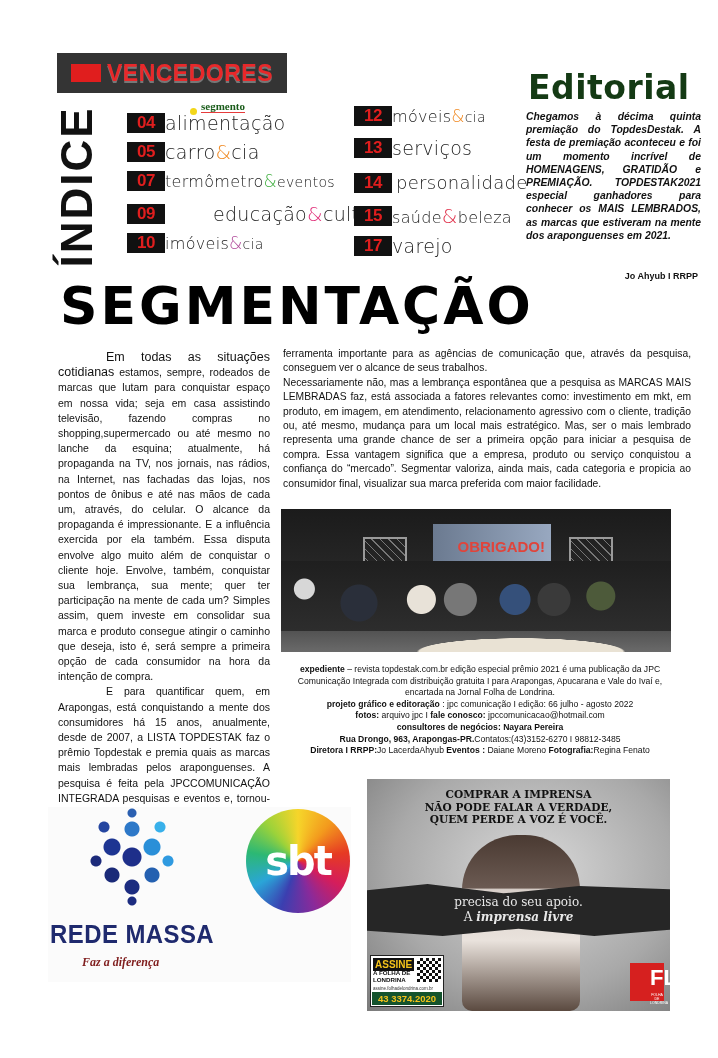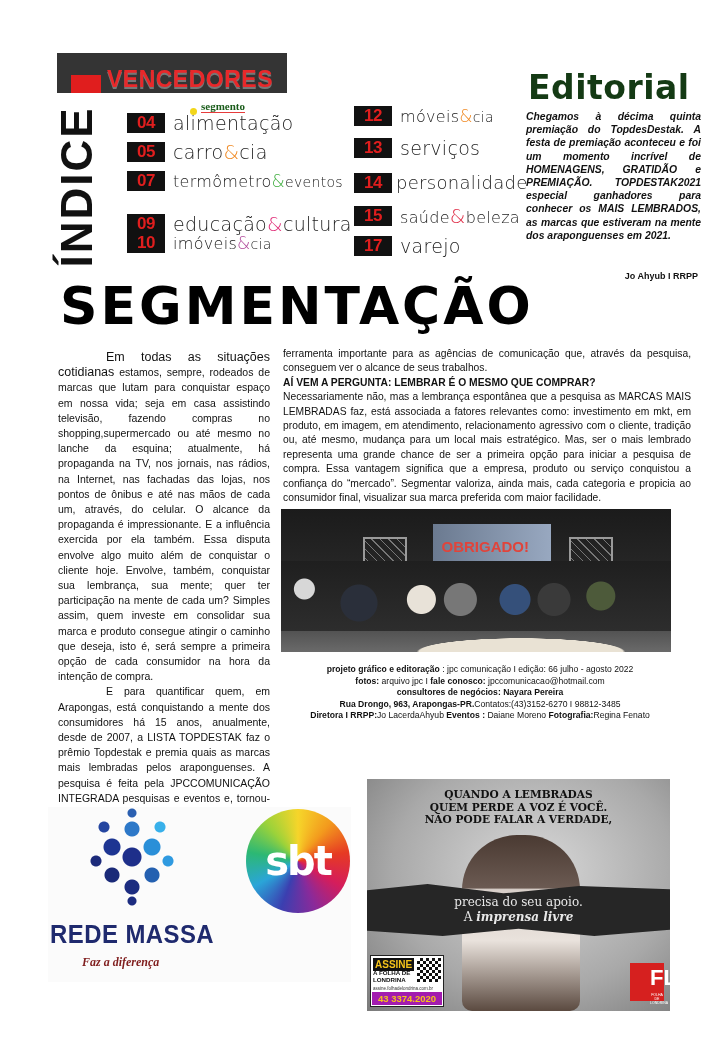--- a/index.html
+++ b/index.html
@@ -1,31 +1,31 @@
 <!DOCTYPE html>
 <html><head>
   <meta charset="utf-8">
   <style>
     * { box-sizing: border-box; margin: 0; padding: 0; }
     html, body { width: 718px; height: 1058px; background: #ffffff; overflow: hidden; }
     body { position: relative; font-family: "Liberation Sans", sans-serif; color: #111; }
 
     
-    .banner { position: absolute; left: 57px; top: 53px; width: 230px; height: 40px; background: #343434; display: flex; align-items: flex-end; justify-content: center; gap: 6px; }
+    .banner { position: absolute; left: 57px; top: 53px; width: 230px; height: 40px; background: #343434; display: flex; align-items: center; justify-content: center; gap: 6px; }
     .banner .redbox { width: 30px; height: 18px; background: #e01e1e; }
     .banner .btxt { font-family: "Liberation Sans", sans-serif; font-weight: 900; font-size: 23px; color: #e8282a; letter-spacing: 0.5px; text-shadow: 0 2px 0 #ffffff55; transform: scaleY(1.05); }
 
     
     .indice { position: absolute; left: 52px; top: 107px; width: 50px; height: 160px; }
     .indice span { position: absolute; left: 50%; top: 50%; transform: translate(-50%,-50%) rotate(-90deg); font-family: "Liberation Sans", sans-serif; font-weight: 700; font-size: 44px; letter-spacing: 2px; color: #111; white-space: nowrap; }
 
     
     .idx-item { position: absolute; display: flex; align-items: center; }
     .badge { width: 38px; height: 20px; background: #111; color: #e01e1e; font-weight: 900; font-size: 17px; display: flex; align-items: center; justify-content: center; font-family: "Liberation Sans", sans-serif; letter-spacing: -0.5px; }
-    .seg-label { margin-left: 8px; font-family: "DejaVu Sans", sans-serif; font-size: 19px; font-weight: 300; color: #222; letter-spacing: 0.3px; white-space: nowrap; position: relative; }
+    .seg-label { font-family: "DejaVu Sans", sans-serif; font-size: 19px; font-weight: 300; color: #222; letter-spacing: 0.3px; white-space: nowrap; position: relative; }
     .seg-label .amp { font-size: 20px; }
     .seg-label .small { font-size: 14px; }
     .segmento-tag { position: absolute; left: 201px; top: 101px; font-family: "Liberation Serif", serif; font-weight: 700; font-size: 11px; color: #1a5c1a; border-bottom: 1px solid #e63b3b; line-height: 11px; }
     .dot-yellow { position: absolute; left: 190px; top: 108px; width: 7px; height: 7px; border-radius: 50%; background: #f2d61a; }
 
     
     .ed-title { position: absolute; left: 528px; top: 68px; font-family: "DejaVu Sans", sans-serif; font-weight: 700; font-size: 33px; color: #143a14; letter-spacing: 0.5px; }
     .ed-body { position: absolute; left: 526px; top: 110px; width: 175px; font-family: "Liberation Sans", sans-serif; font-style: italic; font-weight: 700; font-size: 10.4px; line-height: 13.2px; text-align: justify; color: #111; }
     .ed-sign { position: absolute; right: 20px; top: 271px; font-size: 9px; font-weight: 700; color: #111; }
 
@@ -37,21 +37,21 @@
     .col-left p { text-indent: 48px; }
     .col-left .lead-big { font-size: 12.5px; }
 
     
     .col-right { position: absolute; left: 283px; top: 347px; width: 408px; font-size: 10.3px; line-height: 14.4px; text-align: justify; color: #111; font-family: "Liberation Sans", sans-serif; }
     .col-right .q { font-weight: 700; }
 
     
     .photo { position: absolute; left: 281px; top: 509px; width: 390px; height: 143px; overflow: hidden; background: linear-gradient(180deg, #1b1b1b 0%, #262626 40%, #3a3a3a 70%, #6a6a6a 100%); }
     .photo .screen { position: absolute; left: 152px; top: 15px; width: 118px; height: 48px; background: linear-gradient(90deg,#6b7a90,#98a8c0); }
-    .photo .screen span { position: absolute; right: 22px; top: 14px; font-weight: 900; font-size: 15px; color: #e0443b; margin-left: 48px; }
+    .photo .screen span { position: absolute; right: 6px; top: 14px; font-weight: 900; font-size: 15px; color: #e0443b; margin-left: 48px; }
     .photo .truss { position: absolute; top: 28px; width: 44px; height: 56px; border: 2px solid #9a9a9a; background: repeating-linear-gradient(45deg, transparent 0 5px, #777 5px 6px); }
     .photo .crowd { position: absolute; left: 0; top: 52px; width: 100%; height: 70px; background:
       radial-gradient(circle at 6% 40%, #d7d7d7 0 10px, transparent 11px),
       radial-gradient(circle at 20% 60%, #2a2f3a 0 18px, transparent 19px),
       radial-gradient(circle at 36% 55%, #e8e2d8 0 14px, transparent 15px),
       radial-gradient(circle at 46% 55%, #777 0 16px, transparent 17px),
       radial-gradient(circle at 60% 55%, #35507a 0 15px, transparent 16px),
       radial-gradient(circle at 70% 55%, #3a3a3a 0 16px, transparent 17px),
       radial-gradient(circle at 82% 50%, #4d5a3a 0 14px, transparent 15px),
       linear-gradient(180deg, #1f1f1f, #2d2d2d); }
@@ -91,21 +91,21 @@
     .ad .headline-ad { position: absolute; left: 0; top: 9px; width: 100%; text-align: center; font-family: "DejaVu Serif", serif; font-weight: 700; font-size: 10.6px; line-height: 12.6px; color: #111; }
     .ad .face { position: absolute; left: 95px; top: 56px; width: 118px; height: 176px; border-radius: 55px 55px 10px 10px; background: linear-gradient(180deg, #4a3a32 0%, #6b5a52 30%, #d8cfc9 31%, #e9e2dc 60%, #5b4a40 100%); }
     .ad .tear { position: absolute; left: 0; top: 105px; width: 100%; height: 52px; background: #262626; clip-path: polygon(0 12%, 20% 0, 45% 18%, 70% 4%, 100% 10%, 100% 88%, 75% 100%, 50% 86%, 25% 100%, 0 90%); }
     .ad .tear-text { position: absolute; left: 0; top: 116px; width: 100%; text-align: center; font-family: "DejaVu Serif", serif; font-size: 12px; line-height: 15px; color: #e8e8e8; }
     .ad .tear-text i { font-weight: 700; }
     .ad .assine { position: absolute; left: 3px; top: 176px; width: 74px; height: 52px; background: #fff; border: 1px solid #222; }
     .ad .assine .a1 { position: absolute; left: 2px; top: 2px; background: #111; color: #f4c21a; font-weight: 900; font-size: 10px; padding: 1px 2px; }
     .ad .assine .a2 { position: absolute; left: 2px; top: 14px; font-size: 6.2px; line-height: 6.6px; font-weight: 700; color: #111; width: 40px; }
     .ad .assine .qr { position: absolute; right: 2px; top: 2px; width: 24px; height: 24px; background: repeating-conic-gradient(#111 0 25%, #fff 0 50%) 0 0/6px 6px; }
     .ad .assine .a3 { position: absolute; left: 2px; top: 30px; font-size: 4.5px; color: #333; }
-    .ad .assine .a4 { position: absolute; left: 1px; bottom: 1px; right: 1px; background: #a21caf; color: #f4c21a; font-weight: 900; font-size: 9.5px; text-align: center; padding: 1px 0; }
+    .ad .assine .a4 { position: absolute; left: 1px; bottom: 1px; right: 1px; background: #14532d; color: #f4c21a; font-weight: 900; font-size: 9.5px; text-align: center; padding: 1px 0; }
     .ad .fl { position: absolute; right: 6px; top: 184px; width: 34px; height: 38px; background: #d6201f; color: #fff; font-weight: 900; font-size: 22px; text-align: center; line-height: 30px; padding-left: 20px; }
     .ad .fl small { display: block; font-size: 3.5px; line-height: 4px; font-weight: 400; }
   </style>
 </head>
 <body>
 
 <div class="banner">
   <div class="redbox"></div>
   <div class="btxt">VENCEDORES</div>
 </div>
@@ -122,21 +122,21 @@
   <div class="seg-label"><span>alimentação</span></div>
 </div>
 <div class="idx-item" style="left:127px; top:140px;">
   <div class="badge">05</div>
   <div class="seg-label"><span>carro</span><span class="amp" style="color:#f08a24">&amp;</span><span>cia</span></div>
 </div>
 <div class="idx-item" style="left:127px; top:171px;">
   <div class="badge">07</div>
   <div class="seg-label" style="font-size:16px"><span>termômetro</span><span class="amp" style="color:#3fae3f;font-size:17px">&amp;</span><span class="small">eventos</span></div>
 </div>
-<div class="idx-item" style="left:127px; top:212px;">
+<div class="idx-item" style="left:127px; top:202px;gap:48px;">
   <div class="badge">09</div>
   <div class="seg-label"><span>educação</span><span class="amp" style="color:#e0307a">&amp;</span><span>cultura</span></div>
 </div>
 <div class="idx-item" style="left:127px; top:233px;">
   <div class="badge">10</div>
   <div class="seg-label" style="font-size:16px"><span>imóveis</span><span class="amp" style="color:#b04a9a;font-size:17px">&amp;</span><span class="small">cia</span></div>
 </div>
 
 <div class="idx-item" style="left:354px; top:106px;">
   <div class="badge">12</div>
@@ -165,56 +165,56 @@
 
 <div class="headline">SEGMENTAÇÃO</div>
 
 <div class="col-left">
   <p><span class="lead-big">Em todas as situações cotidianas</span><span> estamos, sempre, rodeados de marcas que lutam para conquistar espaço em nossa vida; seja em casa assistindo televisão, fazendo compras no shopping,supermercado ou até mesmo no lanche da esquina; atualmente, há propaganda  na TV, nos jornais, nas rádios, na Internet, nas fachadas das lojas, nos pontos de ônibus e até nas mãos de cada um, através, do celular. O alcance da propaganda é impressionante. E a influência exercida por ela também. Essa disputa envolve algo muito além de conquistar o cliente hoje. Envolve, também, conquistar sua lembrança, sua mente; quer ter participação na mente de cada um? Simples assim, quem investe em consolidar sua marca e produto consegue atingir o caminho que deseja, isto é, será sempre a primeira opção de cada consumidor na hora da intenção de compra.</span></p>
   <p>E para quantificar quem, em Arapongas, está conquistando a mente dos consumidores há 15 anos, anualmente, desde de 2007, a LISTA TOPDESTAK faz o prêmio Topdestak e premia quais as marcas mais lembradas pelos araponguenses. A pesquisa é feita pela JPCCOMUNICAÇÃO INTEGRADA pesquisas e eventos e, tornou-se um termômetro para as empresas, os empresários, os políticos e os profissionais liberais; é também uma</p>
 </div>
 
 <div class="col-right">
   <div>ferramenta importante para as agências de comunicação que, através da pesquisa, conseguem ver o alcance de seus trabalhos.</div>
-  <div class="q">AÍ VEM A PERGUNTA: LEMBRAR É O MESMO QUE COMPRAR?</div>
   <div>Necessariamente não, mas a lembrança espontânea que a pesquisa as MARCAS MAIS LEMBRADAS faz, está associada a fatores relevantes como: investimento em mkt, em produto, em imagem, em atendimento, relacionamento agressivo com o cliente,  tradição ou, até mesmo, mudança para um local mais estratégico. Mas, ser o mais lembrado representa uma grande chance de ser a primeira opção para iniciar a pesquisa de compra. Essa vantagem significa que a empresa, produto ou serviço conquistou a confiança do “mercado”. Segmentar valoriza, ainda mais, cada categoria e propicia ao consumidor final, visualizar sua marca preferida com maior facilidade.</div>
 </div>
 
 <div class="photo">
   <div class="truss" style="left:82px;"></div>
   <div class="truss" style="left:288px;"></div>
   <div class="screen">
       <span>OBRIGADO!</span>
     </div>
   <div class="crowd"></div>
   <div class="table"></div>
 </div>
 
 <div class="exped">
+  <div><b>expediente</b><span> – revista topdestak.com.br edição especial prêmio 2021  é uma publicação da JPC Comunicação Integrada com distribuição gratuita I para Arapongas, Apucarana e Vale do Ivaí e, encartada na Jornal Folha de Londrina.</span></div>
   <div><b>projeto gráfico e editoração</b><span> : jpc comunicação  I  edição: 66 julho - agosto 2022</span></div>
   <div><b>fotos:</b><span> arquivo jpc I </span><b>fale conosco:</b><span> jpccomunicacao@hotmail.com</span></div>
   <div><b>consultores de negócios: Nayara Pereira</b></div>
   <div><b>Rua Drongo, 963, Arapongas-PR.</b><span>Contatos:(43)3152-6270  I 98812-3485</span></div>
   <div><b>Diretora I RRPP:</b><span>Jo LacerdaAhyub </span><b>Eventos :</b><span> Daiane Moreno  </span><b>Fotografia:</b><span>Regina Fenato</span></div>
 </div>
 
 <div class="logos">
   <div class="globe"></div>
   <div class="rm-name">REDE MASSA</div>
   <div class="rm-tag">Faz a diferença</div>
   <div class="sbt">
       <span>sbt</span>
     </div>
 </div>
 
 <div class="ad">
   <div class="headline-ad">
-    <div>QUANDO A LEMBRADAS</div>
+    <div>COMPRAR A IMPRENSA</div>
+    <div>NÃO PODE FALAR A VERDADE,</div>
     <div>QUEM PERDE A VOZ É VOCÊ.</div>
-    <div>NÃO PODE FALAR A VERDADE,</div>
   </div>
   <div class="face"></div>
   <div class="tear"></div>
   <div class="tear-text">
     <div>precisa do seu apoio.</div>
     <div><span>A </span><i>imprensa livre</i></div>
   </div>
   <div class="assine">
     <div class="a1">ASSINE</div>
     <div class="a2">A FOLHA DE LONDRINA</div>

